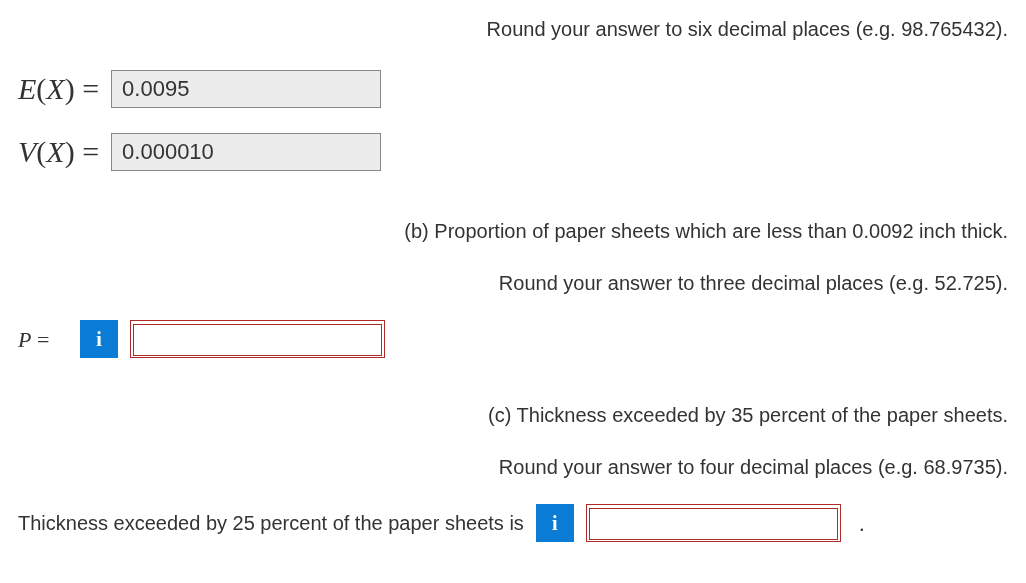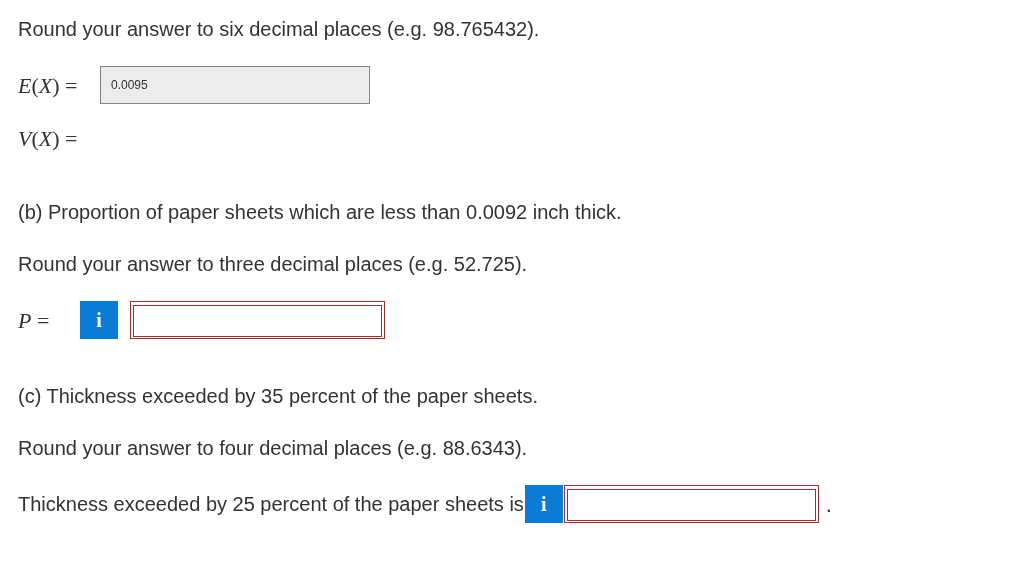--- a/index.html
+++ b/index.html
@@ -6,42 +6,43 @@
     body {
       font-family: Arial, Helvetica, sans-serif;
       font-size: 20px;
       color: #333;
       padding: 14px 18px;
       line-height: 1.5;
       background: #fff;
     }
     .instruction {
       margin-bottom: 22px;
+      text-align: right;
     }
     .row {
       display: flex;
       align-items: center;
       margin-bottom: 18px;
       gap: 12px;
     }
     .mathlabel {
       font-family: 'Times New Roman', Times, serif;
       font-style: italic;
-      font-size: 22px;
+      font-size: 30px;
       min-width: 70px;
     }
     .mathlabel .upright { font-style: normal; }
     .eq { font-style: normal; }
     .input-filled {
       width: 270px;
       height: 38px;
       border: 1px solid #888;
       background: #ececec;
       padding: 6px 10px;
-      font-size: 12px;
+      font-size: 22px;
       font-family: Arial, Helvetica, sans-serif;
       color: #333;
     }
     .section-gap { height: 24px; }
     .info-btn {
       width: 38px;
       height: 38px;
       background: #0a7cd6;
       color: #fff;
       font-family: 'Times New Roman', Times, serif;
@@ -62,21 +63,21 @@
       width: 100%;
       height: 100%;
       border: 1px solid #b02a2a;
       background: #fff;
       padding: 4px 8px;
       font-size: 18px;
     }
     .inline-row {
       display: flex;
       align-items: center;
-      gap: 1px;
+      gap: 12px;
       flex-wrap: wrap;
     }
     .period { margin-left: 6px; font-size: 22px; }
     .p-label {
       font-family: 'Times New Roman', Times, serif;
       font-style: italic;
       font-size: 22px;
       min-width: 50px;
     }
   </style>
@@ -85,39 +86,40 @@
 
 <div class="instruction">Round your answer to six decimal places (e.g. 98.765432).</div>
 
 <div class="row">
   <span class="mathlabel"><span>E</span><span class="upright">(</span><span>X</span><span class="upright">)</span><span class="eq"> = </span></span>
   <input type="text" class="input-filled" value="0.0095" style="">
 </div>
 
 <div class="row">
   <span class="mathlabel"><span>V</span><span class="upright">(</span><span>X</span><span class="upright">)</span><span class="eq"> = </span></span>
+  <input type="text" class="input-filled" value="0.000010" style="">
 </div>
 
 <div class="section-gap"></div>
 
 <div class="instruction">(b) Proportion of paper sheets which are less than 0.0092 inch thick.</div>
 <div class="instruction">Round your answer to three decimal places (e.g. 52.725).</div>
 
 <div class="row">
   <span class="p-label"><span>P</span><span class="eq"> = </span></span>
   <div class="info-btn">i</div>
   <div class="input-wrap-red">
     <input type="text" class="input-empty" value="" style="">
   </div>
 </div>
 
 <div class="section-gap"></div>
 
 <div class="instruction">(c) Thickness exceeded by 35 percent of the paper sheets.</div>
-<div class="instruction">Round your answer to four decimal places (e.g. 88.6343).</div>
+<div class="instruction">Round your answer to four decimal places (e.g. 68.9735).</div>
 
 <div class="inline-row">
   <span>Thickness exceeded by 25 percent of the paper sheets is</span>
   <div class="info-btn">i</div>
   <div class="input-wrap-red">
     <input type="text" class="input-empty" value="" style="">
   </div>
   <span class="period">.</span>
 </div>
 

